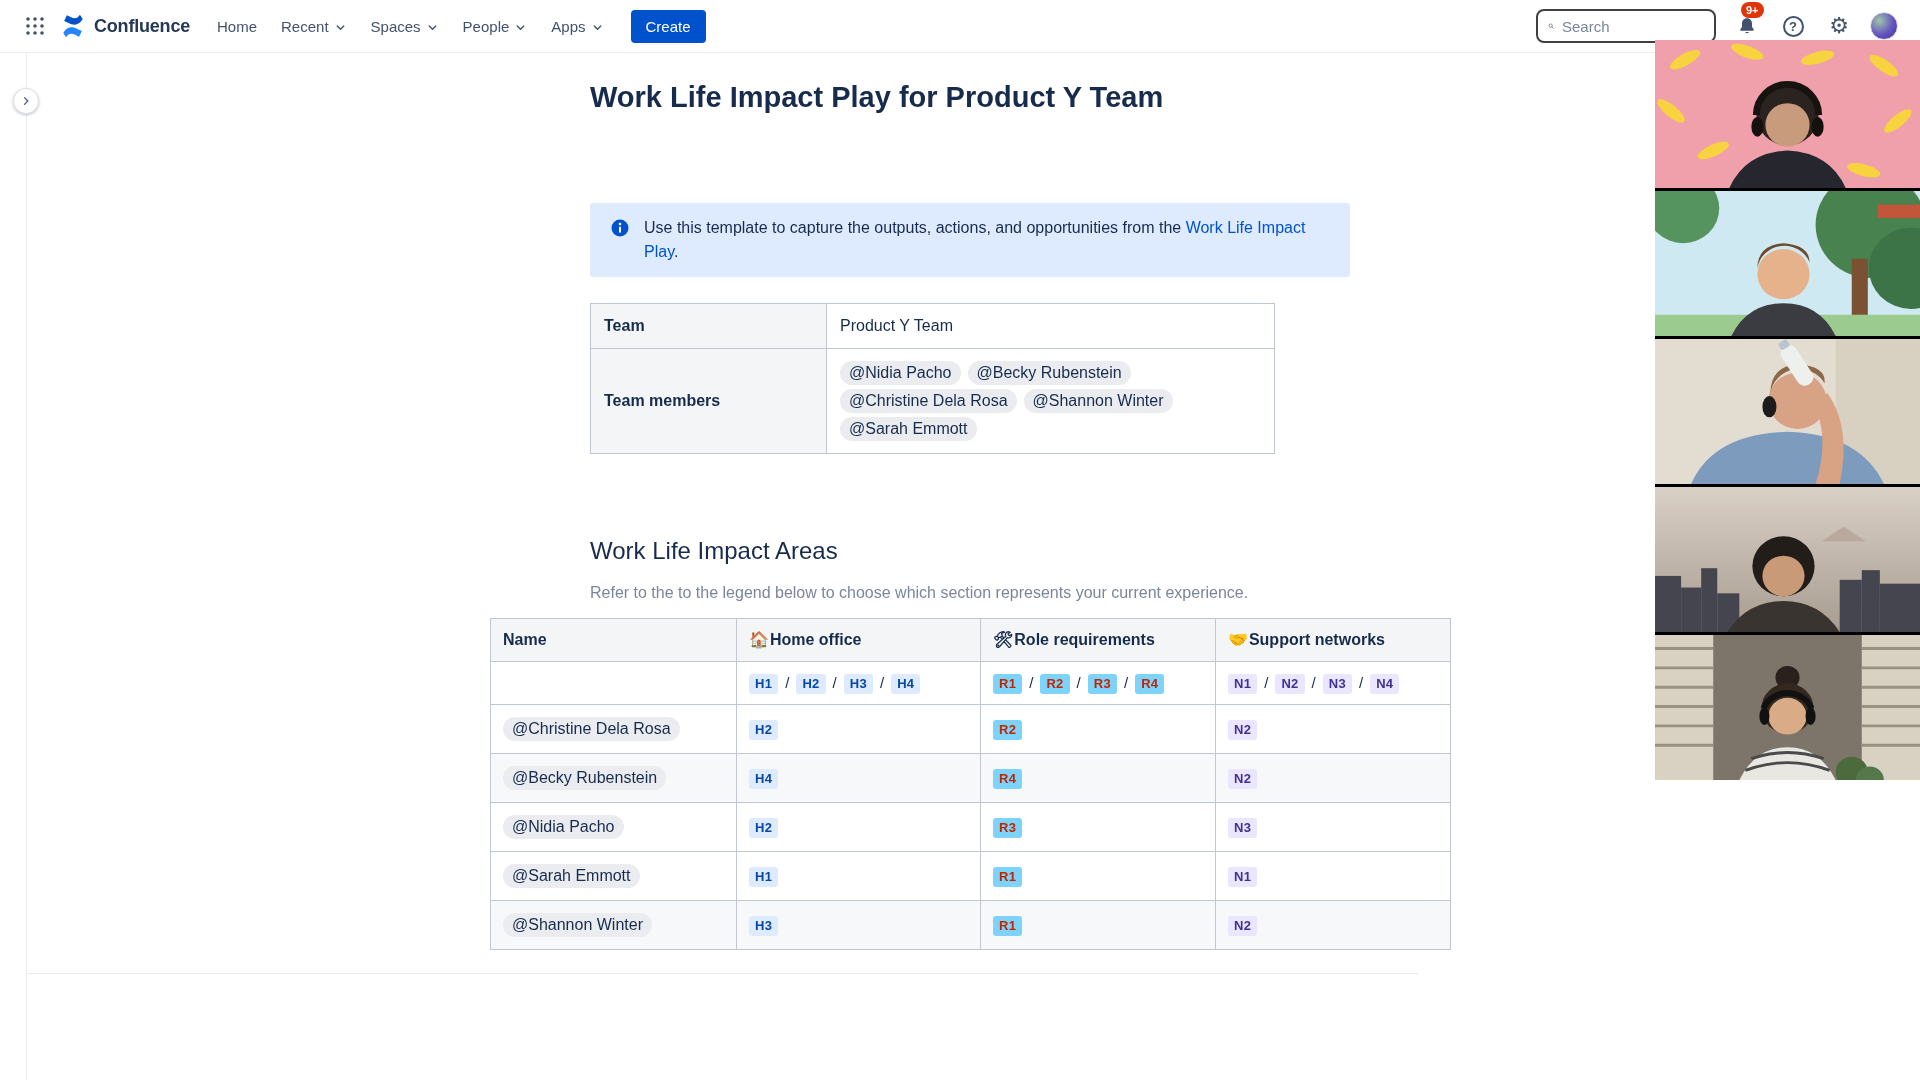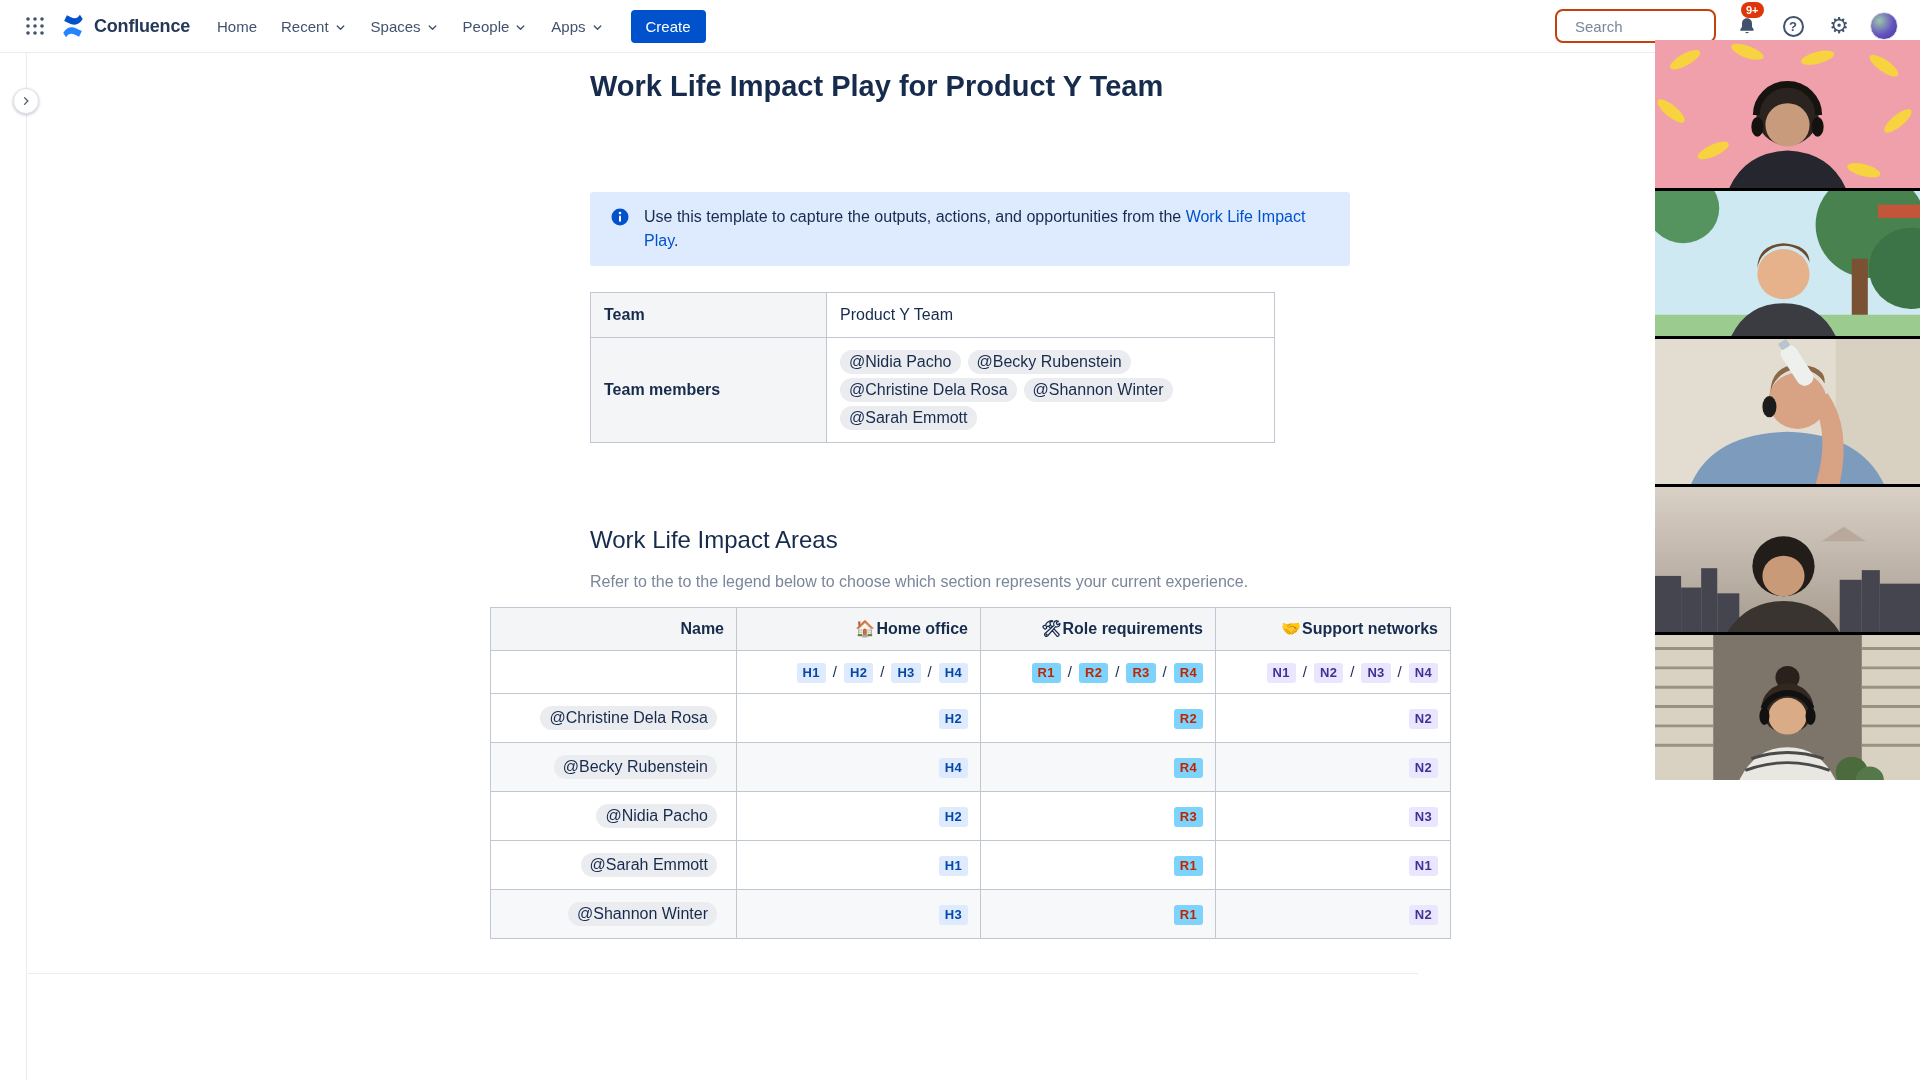--- a/index.html
+++ b/index.html
@@ -9,53 +9,53 @@
   
   .topbar { position:fixed; top:0; left:0; right:0; height:53px; background:#fff; border-bottom:1px solid #EBECF0; display:flex; align-items:center; padding:0 18px; gap:4px; z-index:20; }
   .appgrid { width:34px; height:34px; display:flex; align-items:center; justify-content:center; border-radius:4px; cursor:pointer; }
   .brand { display:flex; align-items:center; gap:8px; padding:0 12px 0 4px; cursor:pointer; }
   .brand-name { font-size:18px; font-weight:700; color:#253858; letter-spacing:-0.2px; }
   .nav { display:flex; gap:2px; }
   .nav-item { display:flex; align-items:center; gap:5px; padding:8px 11px; font-size:15px; color:#42526E; border-radius:4px; cursor:pointer; white-space:nowrap; }
   .chev { display:flex; align-items:center; margin-top:2px; }
   .create-btn { margin-left:12px; background:#0052CC; color:#fff; font-family:inherit; font-size:15px; font-weight:500; padding:8px 15px; border:none; border-radius:4px; cursor:pointer; }
   .topbar-right { margin-left:auto; display:flex; align-items:center; gap:16px; padding-right:4px; }
-  .search { display:flex; align-items:center; gap:8px; border:2px solid #c2410c; border-radius:8px; height:34px; padding:0 10px; width:161px; background:#fff; }
+  .search { display:flex; align-items:center; gap:8px; border:2px solid #404040; border-radius:8px; height:34px; padding:0 10px; width:180px; background:#fff; }
   .search input { border:none; outline:none; font-size:15px; color:#172B4D; width:142px; font-family:inherit; background:transparent; }
   .search input::placeholder { color:#7A869A; }
   .icon-btn { position:relative; width:30px; height:30px; display:flex; align-items:center; justify-content:center; cursor:pointer; }
   .badge { position:absolute; top:-9px; left:9px; background:#DE350B; color:#fff; font-size:11px; font-weight:700; padding:1px 5px; border-radius:9px; line-height:14px; }
   .help-circle { width:21px; height:21px; border-radius:50%; border:2px solid #42526E; color:#42526E; font-size:13px; font-weight:700; display:flex; align-items:center; justify-content:center; }
   .gear { font-size:22px; color:#42526E; line-height:1; }
   .avatar { width:28px; height:28px; border-radius:50%; background:radial-gradient(circle at 32% 30%, #9dc6a9 0%, #6554C0 55%, #403294 100%); border:1px solid #DFE1E6; cursor:pointer; }
 
   
   .left-rail { position:fixed; left:0; top:53px; bottom:0; width:27px; background:#fff; border-right:1px solid #EBECF0; z-index:5; }
   .expand-btn { position:fixed; left:13px; top:88px; width:26px; height:26px; border-radius:50%; background:#fff; border:1px solid #DFE1E6; box-shadow:0 1px 3px rgba(9,30,66,.25); display:flex; align-items:center; justify-content:center; cursor:pointer; z-index:6; padding:0; }
 
   
-  .content { position:absolute; top:48px; left:490px; width:960px; }
+  .content { position:absolute; top:59px; left:490px; width:960px; }
   .page-title { padding-top:20px; margin-left:100px; font-size:29px; line-height:36px; font-weight:600; color:#172B4D; }
   .info-panel { margin:88px 0 0 100px; width:760px; background:#DEEBFF; border-radius:3px; padding:13px 20px; display:flex; gap:14px; align-items:flex-start; font-size:16px; line-height:24px; color:#172B4D; }
   .info-icon { margin-top:2px; display:flex; }
   .link { color:#0052CC; text-decoration:none; cursor:pointer; }
 
   table { border-collapse:collapse; font-size:16px; color:#172B4D; }
   .team-table { margin:26px 0 0 100px; width:685px; table-layout:fixed; }
   .team-table th { width:236px; background:#F4F5F7; text-align:left; font-weight:700; }
   .team-table th, .team-table td { border:1px solid #C1C7D0; padding:10px 13px; vertical-align:middle; line-height:24px; }
 
   .mention { display:inline-block; background:#EBECF0; color:#172B4D; border-radius:12px; padding:2px 9px; margin:2px 7px 2px 0; line-height:20px; white-space:nowrap; cursor:pointer; }
   .datepill { display:inline-block; background:#EBECF0; color:#172B4D; border-radius:3px; padding:3px 8px; line-height:18px; }
 
   .section-heading { margin:82px 0 0 100px; font-size:24px; line-height:30px; font-weight:400; color:#172B4D; }
   .section-subtext { margin:16px 0 0 100px; font-size:16px; line-height:22px; color:#7A869A; }
 
   .impact-table { margin-top:14px; width:960px; table-layout:fixed; }
-  .impact-table th, .impact-table td { border:1px solid #C1C7D0; padding:10px 12px; text-align:right; vertical-align:middle; line-height:22px;margin-left:19px; }
+  .impact-table th, .impact-table td { border:1px solid #C1C7D0; padding:10px 12px; text-align:left; vertical-align:middle; line-height:22px;margin-left:19px; }
   .impact-table thead th { background:#F4F5F7; font-weight:700; }
   .impact-table tbody tr:nth-child(3n) { background:#F7F8F9; }
   .emoji { margin-right:1px; }
 
   .loz { display:inline-block; font-size:13px; font-weight:700; padding:2px 6px; border-radius:3px; letter-spacing:.3px; line-height:16px; }
   .loz-blue { background:#DEEBFF; color:#0747A6; }
   .loz-red { background:#7dd3fc; color:#BF2600; }
   .loz-purple { background:#EAE6FF; color:#403294; }
   .sep { margin:0 7px; color:#172B4D; font-size:15px; }
 

